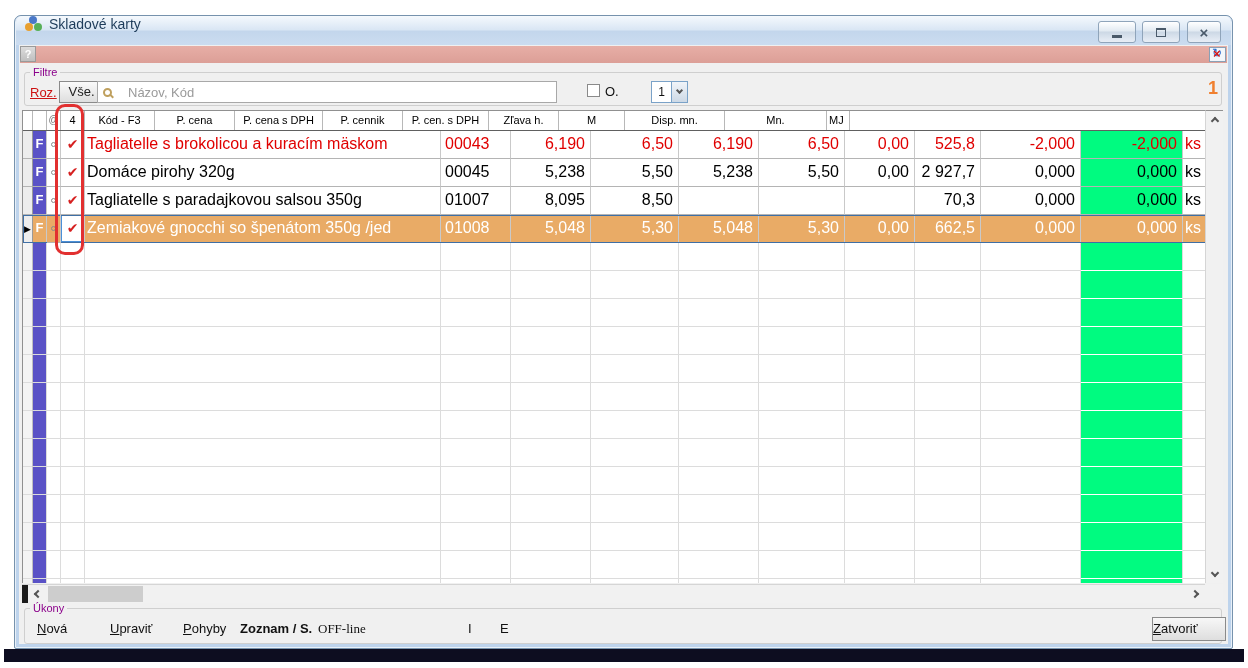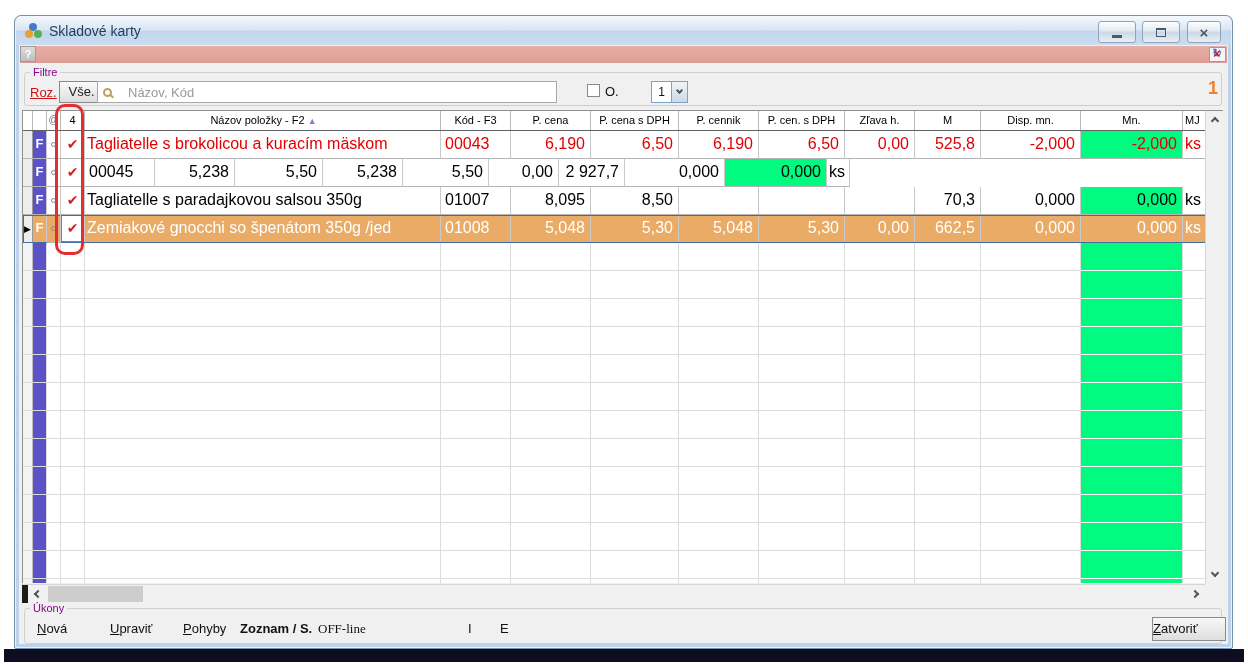--- a/index.html
+++ b/index.html
@@ -3,21 +3,21 @@
 <meta charset="utf-8">
 <style>
   *{margin:0;padding:0;box-sizing:border-box;font-family:"Liberation Sans",sans-serif}
   body{background:#fff}
   .screen{position:relative;width:1248px;height:668px;background:#fff;overflow:hidden}
   .abs{position:absolute}
 
   
   .behind-bar{left:4px;top:649px;width:1240px;height:13px;background:#0d0d20}
   .window{left:14px;top:15px;width:1219px;height:634px;background:#bdd3ec;border:1px solid #7692ad;border-radius:7px 7px 2px 2px;box-shadow:inset 0 0 0 1px rgba(255,255,255,.65)}
-  .titlebar{left:16px;top:16px;width:1215px;height:29px;border-radius:6px 6px 0 0;background:linear-gradient(#f5f9fd,#d9e6f4 48%,#c3d6ec 52%,#cbdcf0);display:flex;align-items:center}
+  .titlebar{left:16px;top:16px;width:1215px;height:29px;border-radius:6px 6px 0 0;background:linear-gradient(#f5f9fd,#d9e6f4 48%,#c3d6ec 52%,#cbdcf0);display:flex;}
   .app-icon{position:relative;width:17px;height:15px;margin-left:9px}
   .app-icon i{position:absolute;border-radius:50%}
   .app-icon .b1{width:8px;height:8px;background:#4a78c8;left:4px;top:0}
   .app-icon .b2{width:8px;height:8px;background:#e8a030;left:0;top:7px}
   .app-icon .b3{width:8px;height:8px;background:#58b058;left:9px;top:7px}
   .title-text{margin-left:7px;font-size:14px;color:#1e3c5a}
   .winbtn{top:21px;height:22px;background:linear-gradient(#ffffff,#e2eaf2 45%,#ccd8e5 50%,#e8eef6);border:1px solid #8fa4ba;border-radius:3px;display:flex;align-items:center;justify-content:center;color:#4a5a6a}
   .glyph-min{width:10px;height:3px;background:#4a5a6a;margin-top:8px}
   .glyph-max{width:10px;height:9px;border:1px solid #4a5a6a;border-top-width:2px}
   .glyph-close{font-size:15px;font-weight:bold;line-height:1}
@@ -158,21 +158,20 @@
       </span>
   </div>
   <span class="abs count-badge">1</span>
 
   <div class="abs grid">
     <div class="hrow">
       <div class="hcell c-gut"></div>
       <div class="hcell c-f"></div>
       <div class="hcell c-clip" style="color:#777;font-size:10px">@</div>
       <div class="hcell c-chk">4</div>
-      <div class="hcell c-name" style="text-align:center"><span>Názov položky - F2</span> <span class="sort-arrow">▲</span></div>
       <div class="hcell c-kod" style="text-align:center;padding-left:0">Kód - F3</div>
       <div class="hcell c-pc">P. cena</div>
       <div class="hcell c-pcd">P. cena s DPH</div>
       <div class="hcell c-pk">P. cennik</div>
       <div class="hcell c-pkd">P. cen. s DPH</div>
       <div class="hcell c-zl">Zľava h.</div>
       <div class="hcell c-m">M</div>
       <div class="hcell c-disp">Disp. mn.</div>
       <div class="hcell c-mn">Mn.</div>
       <div class="hcell c-mj">MJ</div>
@@ -197,20 +196,21 @@
           <div class="cell c-mn num">-2,000</div>
           <div class="cell c-mj">ks</div>
         </div>
         <div class="row">
           <div class="cell c-gut"></div>
           <div class="cell c-f">F</div>
           <div class="cell c-clip">
             <span class="dot"></span>
           </div>
           <div class="cell c-chk">✔</div>
+          <div class="cell c-name">Domáce pirohy 320g</div>
           <div class="cell c-kod">00045</div>
           <div class="cell c-pc num">5,238</div>
           <div class="cell c-pcd num">5,50</div>
           <div class="cell c-pk num">5,238</div>
           <div class="cell c-pkd num">5,50</div>
           <div class="cell c-zl num">0,00</div>
           <div class="cell c-m num">2 927,7</div>
           <div class="cell c-disp num">0,000</div>
           <div class="cell c-mn num">0,000</div>
           <div class="cell c-mj">ks</div>

